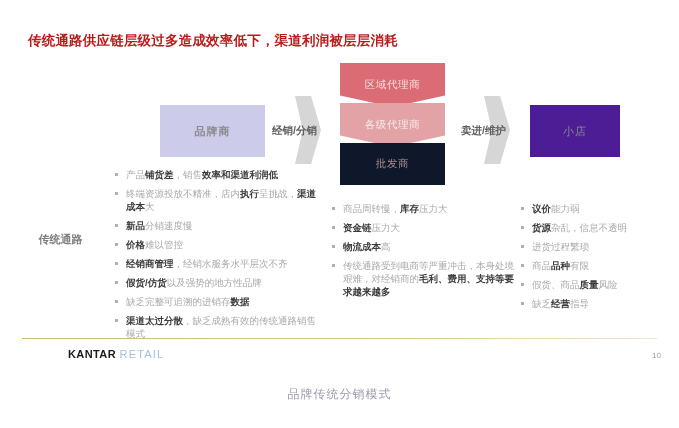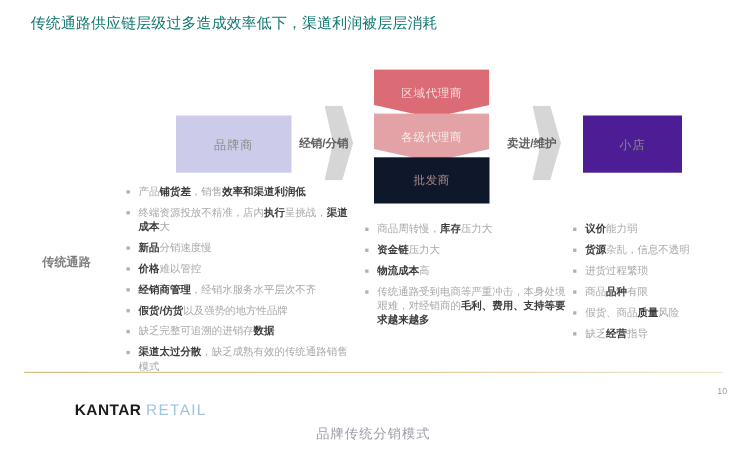--- a/index.html
+++ b/index.html
@@ -21,43 +21,44 @@
     position: absolute;
     left: 0; top: 0;
     width: 679px; height: 378px;
     background: #ffffff;
     overflow: hidden;
   }
 
   
   #title {
     position: absolute;
-    left: 28px; top: 12px;
+    left: 28px; top: 32px;
     font-size: 13.5px;
-    font-weight: normal;
-    color: #0f766e;
+    font-weight: bold;
+    color: #b91c1c;
     letter-spacing: .2px;
     white-space: nowrap;
   }
 
   
   .node-box {
     position: absolute;
     display: flex;
     align-items: center;
     justify-content: center;
     font-size: 11px;
     color: #8a8a8a;
     letter-spacing: 1px;
   }
 
   #brand-box {
     left: 160px; top: 105px;
     width: 105px; height: 52px;
     background: #ccccea;
+    font-weight: bold;
   }
 
   #shop-box {
     left: 530px; top: 105px;
     width: 90px; height: 52px;
     background: #4c1d95;
   }
 
   
   #chain-stack {
@@ -143,22 +144,22 @@
 
   
   #footer-rule {
     position: absolute;
     left: 22px; top: 338px;
     width: 635px; height: 1px;
     background: linear-gradient(to right, #cdb97a, #d8c68d 55%, #efe6cb);
   }
   #logo {
     position: absolute;
-    left: 24px; top: 364px;
-    font-size: 14px;
+    left: 24px; top: 348px;
+    font-size: 11px;
     letter-spacing: .4px;
     white-space: nowrap;
     padding-left: 44px;
   }
   #logo .k { color: #1b1b1b; font-weight: bold; }
   #logo .r { color: #9fc4de; font-weight: normal; letter-spacing: 1.2px; }
 
   #page-no {
     position: absolute;
     right: 18px; top: 351px;

